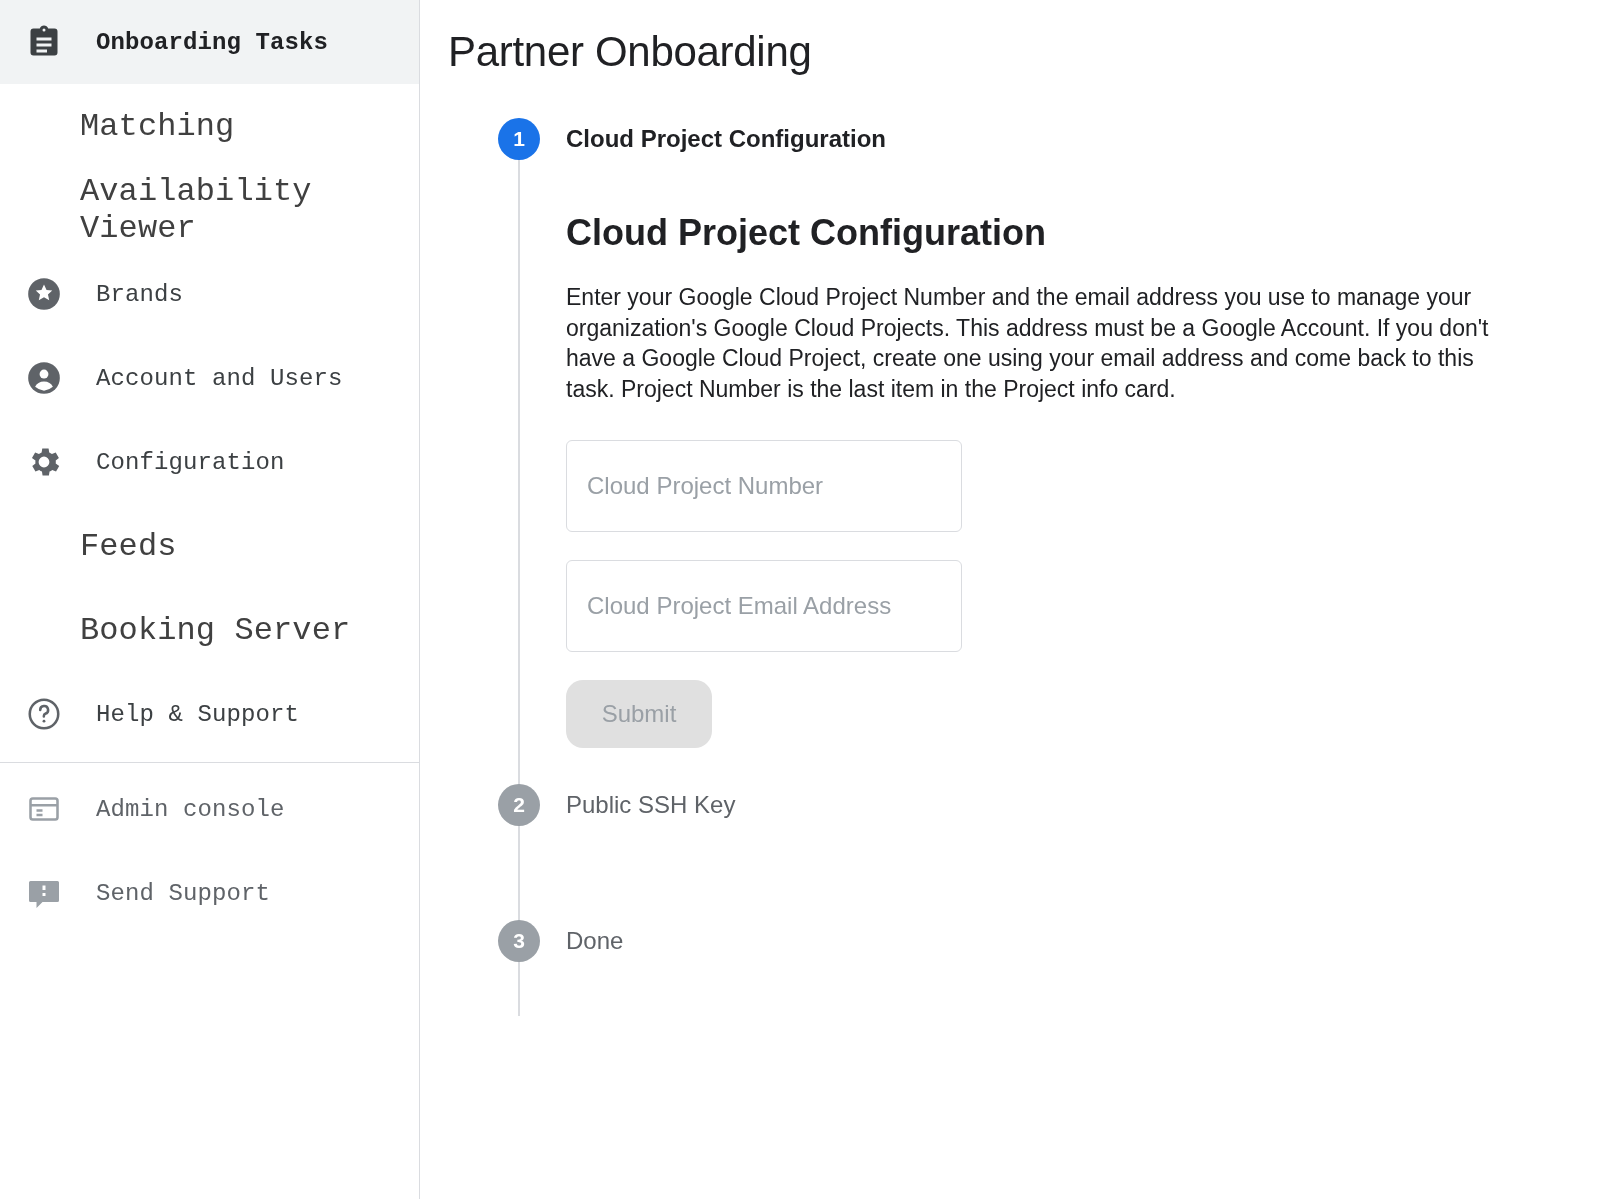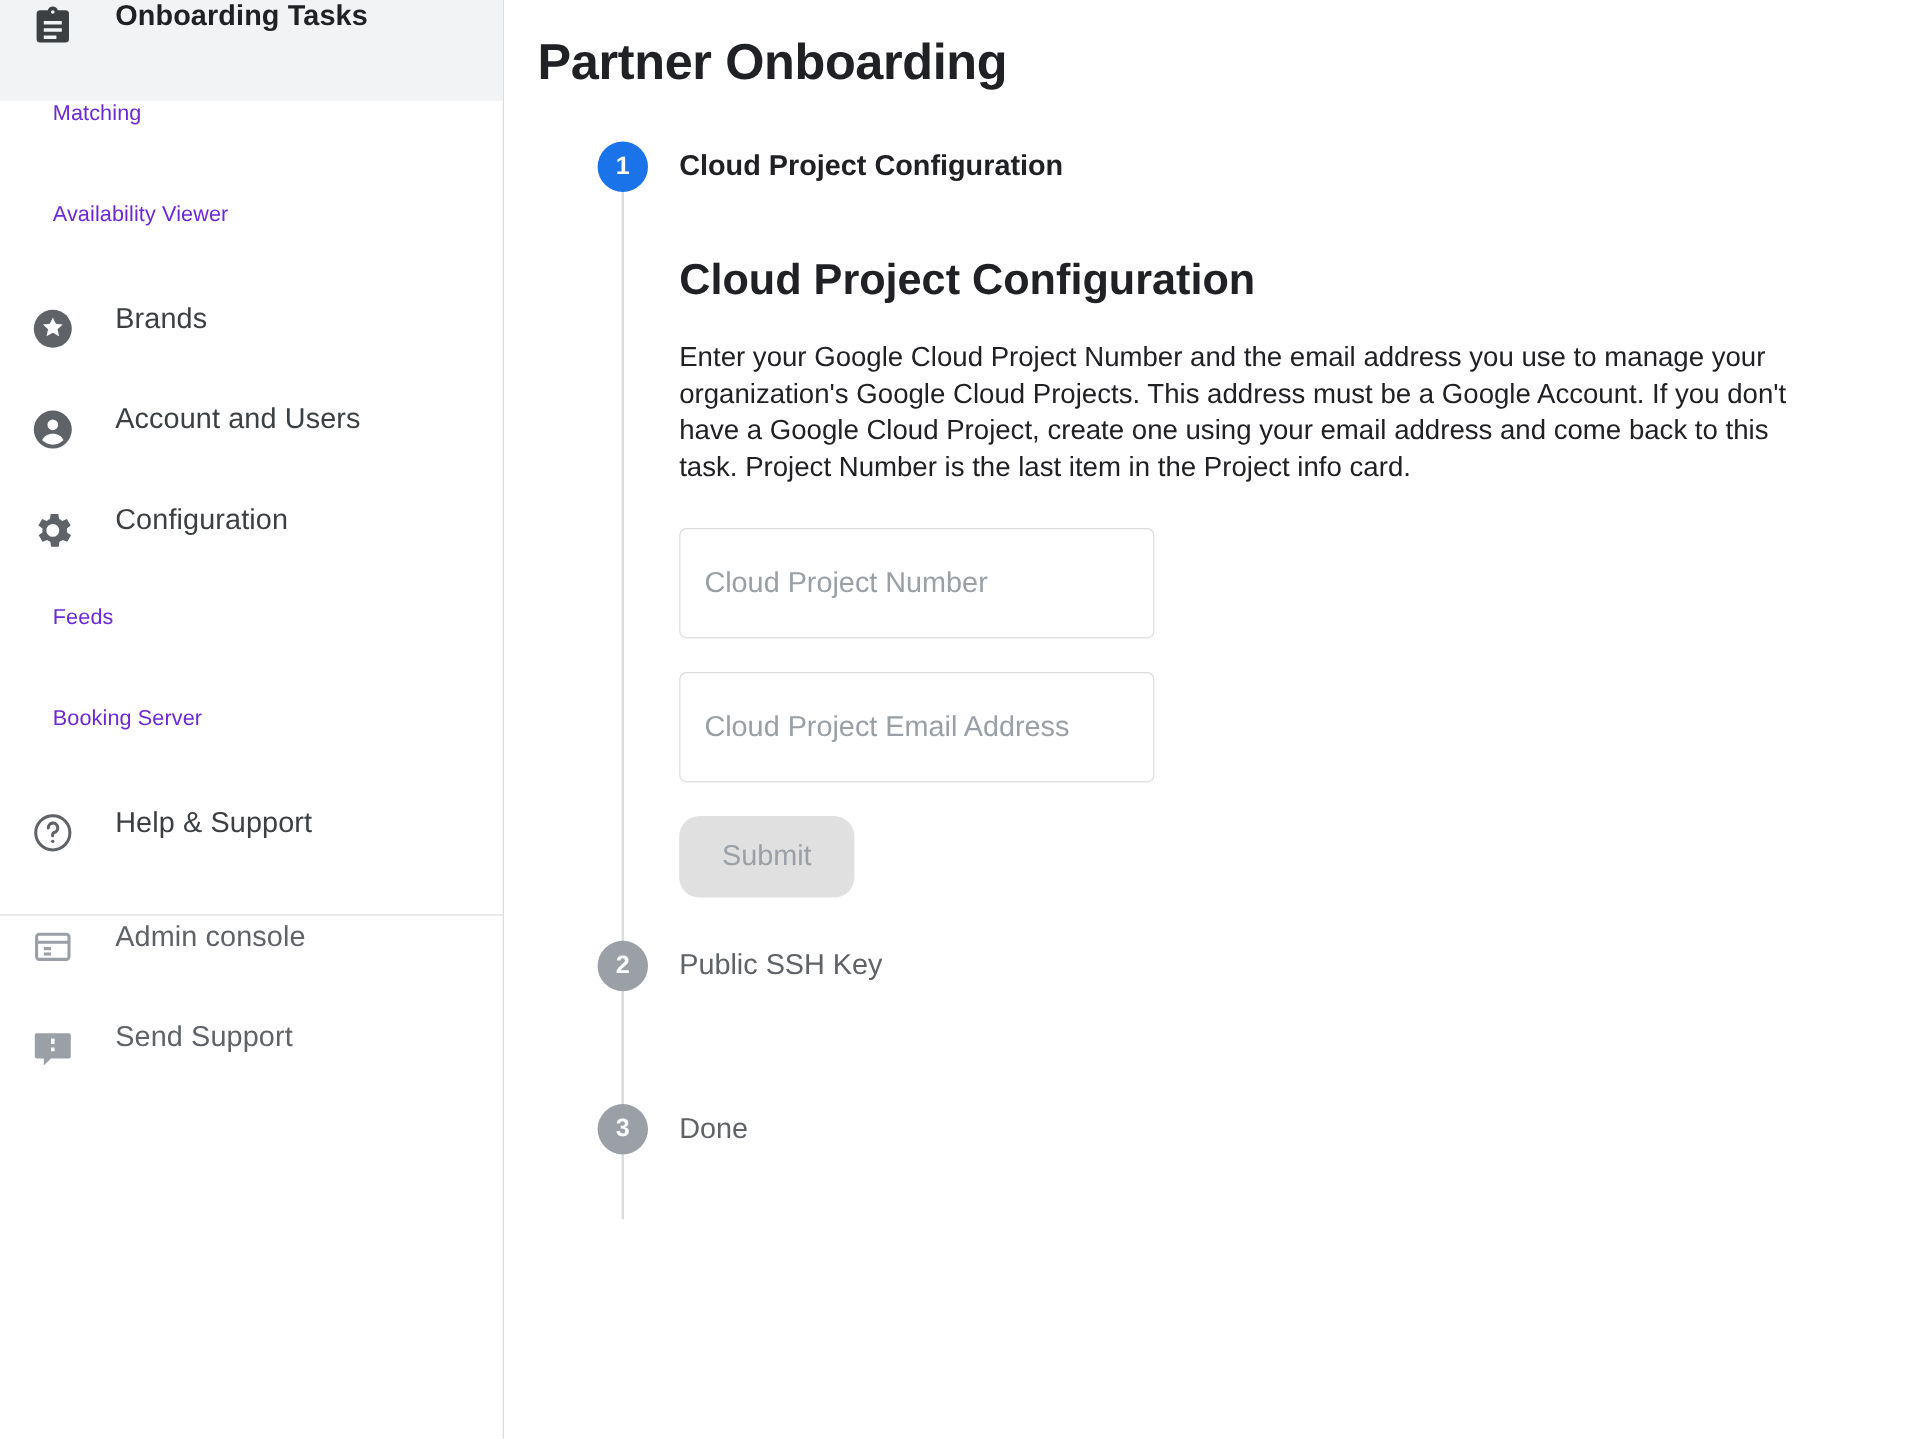--- a/index.html
+++ b/index.html
@@ -24,25 +24,26 @@
     width: 420px;
     height: 1199px;
     background: #ffffff;
     border-right: 1px solid #dadce0;
     padding-top: 0;
     position: relative;
     flex: 0 0 420px;
   }
   .nav-item {
     display: flex;
-    align-items: flex-start;
+    align-items: center;
     height: 84px;
     padding-left: 22px;
     cursor: pointer;
     user-select: none;
+    font-family: Liberation Mono, monospace;
   }
   .nav-item.active {
     background: #f1f3f4;
   }
   .nav-icon {
     width: 44px;
     height: 44px;
     display: flex;
     align-items: center;
     justify-content: center;
@@ -56,43 +57,44 @@
   }
   .nav-item.active .nav-label {
     font-weight: bold;
     color: #202124;
   }
   .nav-item.sub {
     height: 84px;
     padding-left: 44px;
   }
   .nav-item.sub .nav-label {
-    font-size: 18px;
-    color: #6d28d9;
+    font-size: 32px;
+    color: #404040;
+    margin-left: 36px;
   }
   .nav-item.muted .nav-label {
     color: #5f6368;
   }
   .divider {
     height: 1px;
     background: #dadce0;
     margin: 6px 0 4px 0;
   }
 
   
   .main {
     flex: 1;
     height: 1199px;
     padding: 0;
     position: relative;
     overflow: hidden;
   }
   .page-title {
     font-size: 42px;
-    font-weight: bold;
+    font-weight: normal;
     color: #202124;
     margin: 28px 0 0 28px;
     letter-spacing: -0.3px;
   }
 
   .stepper {
     margin-top: 42px;
     margin-left: 78px;
     position: relative;
   }

